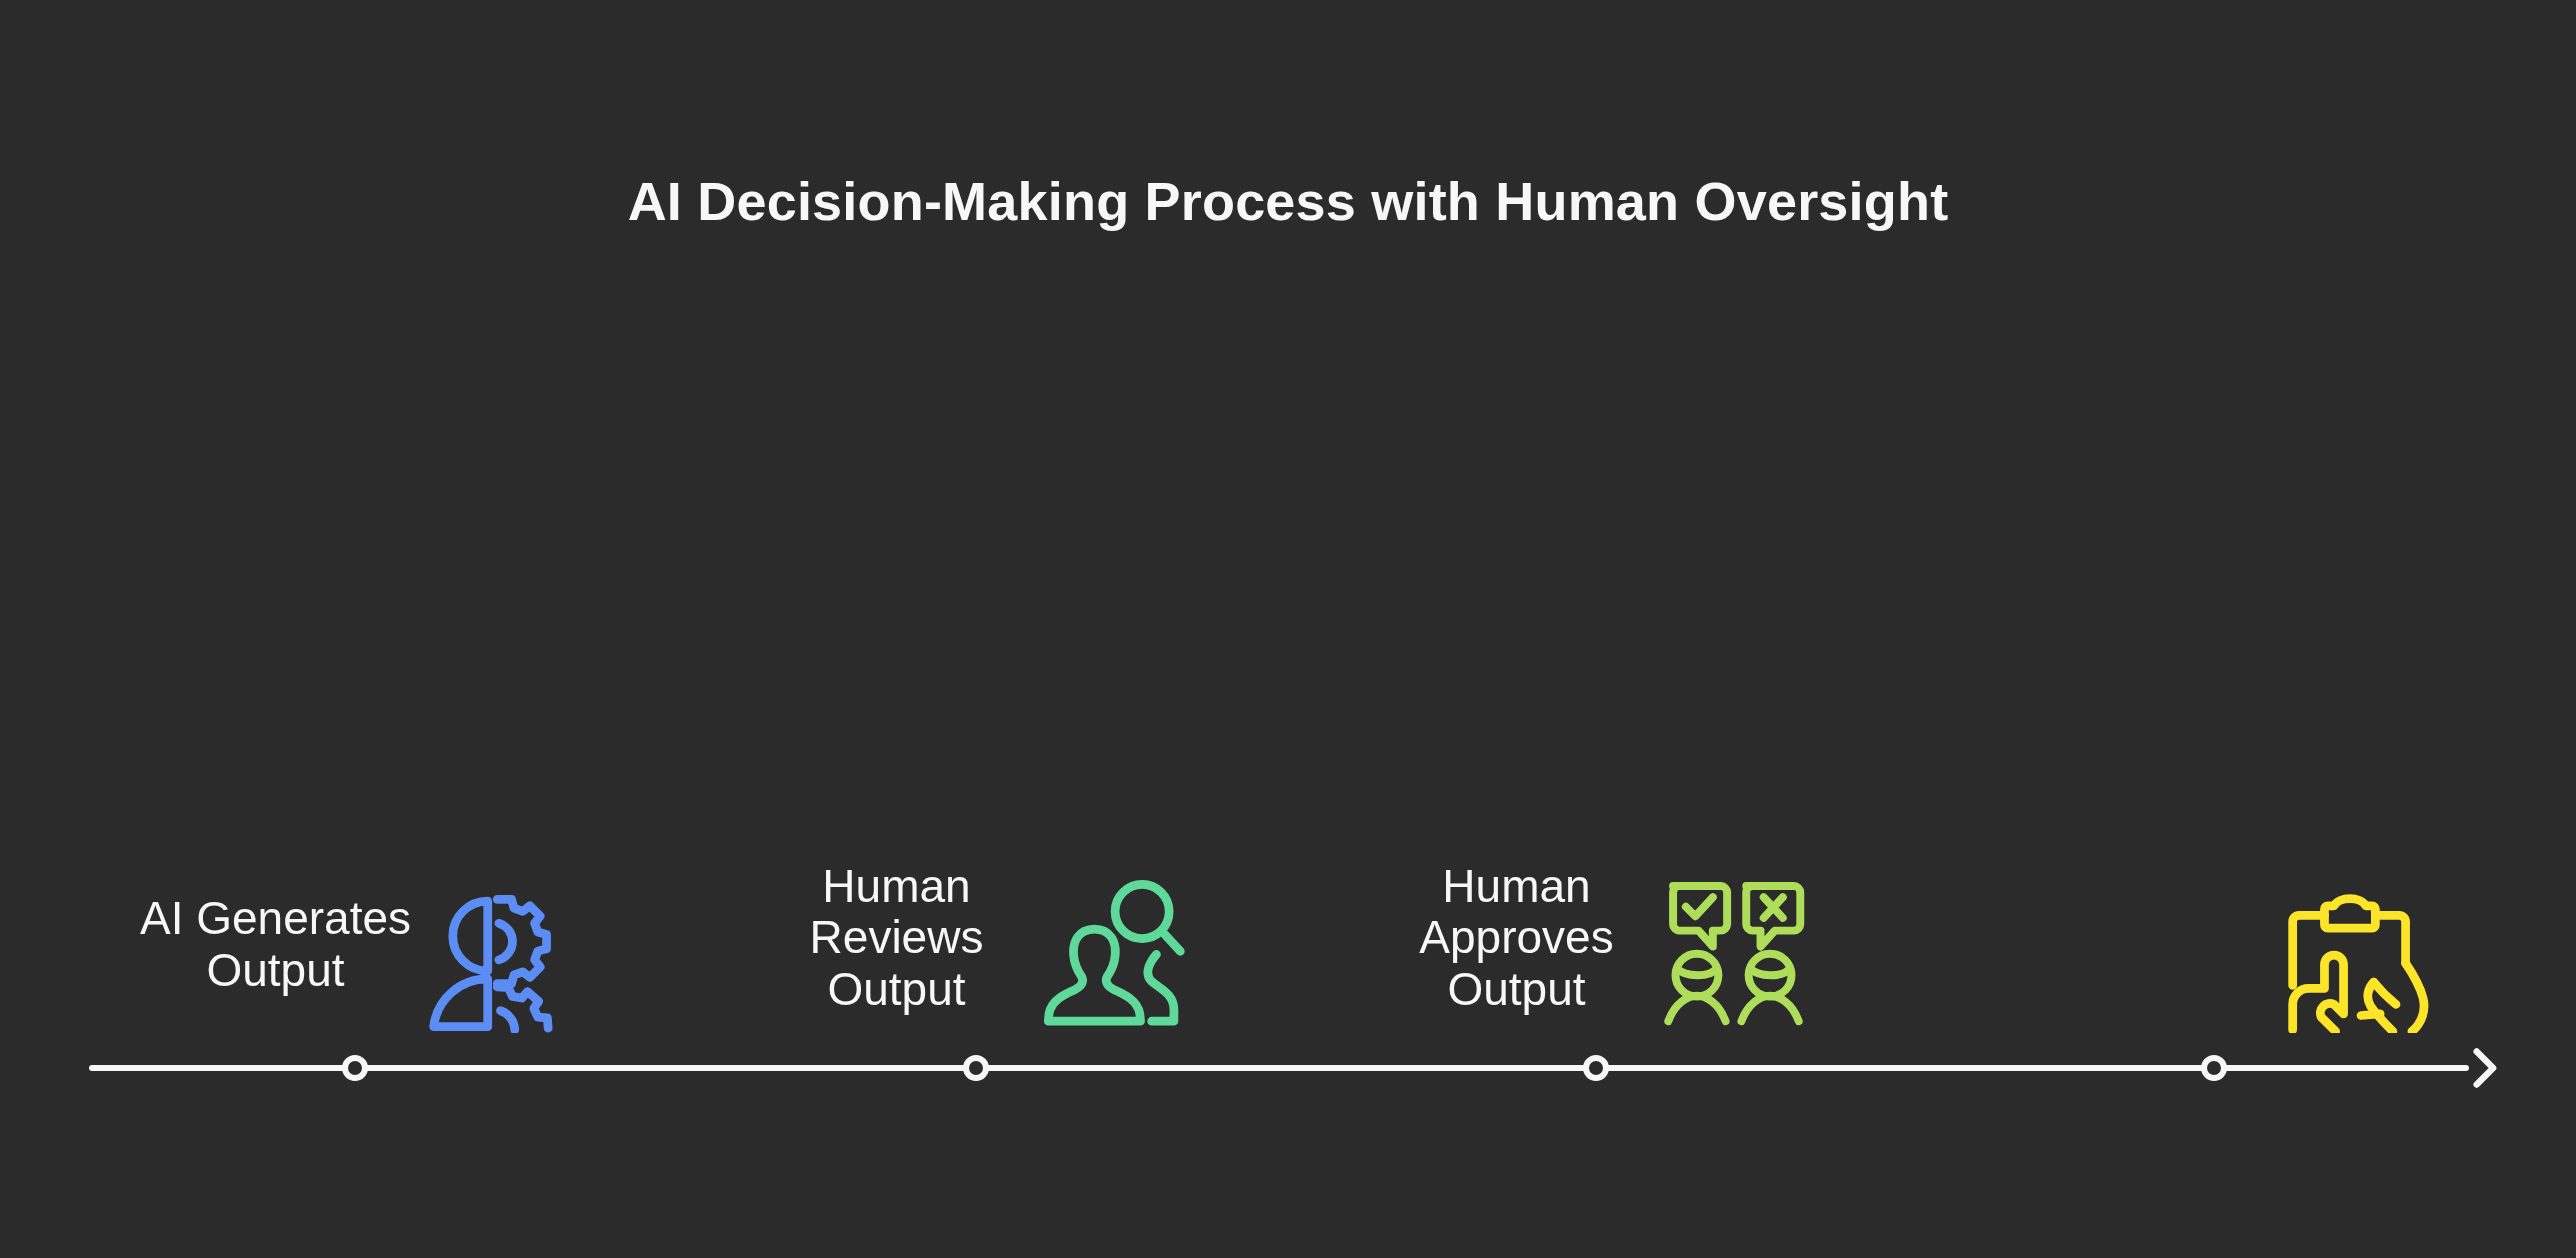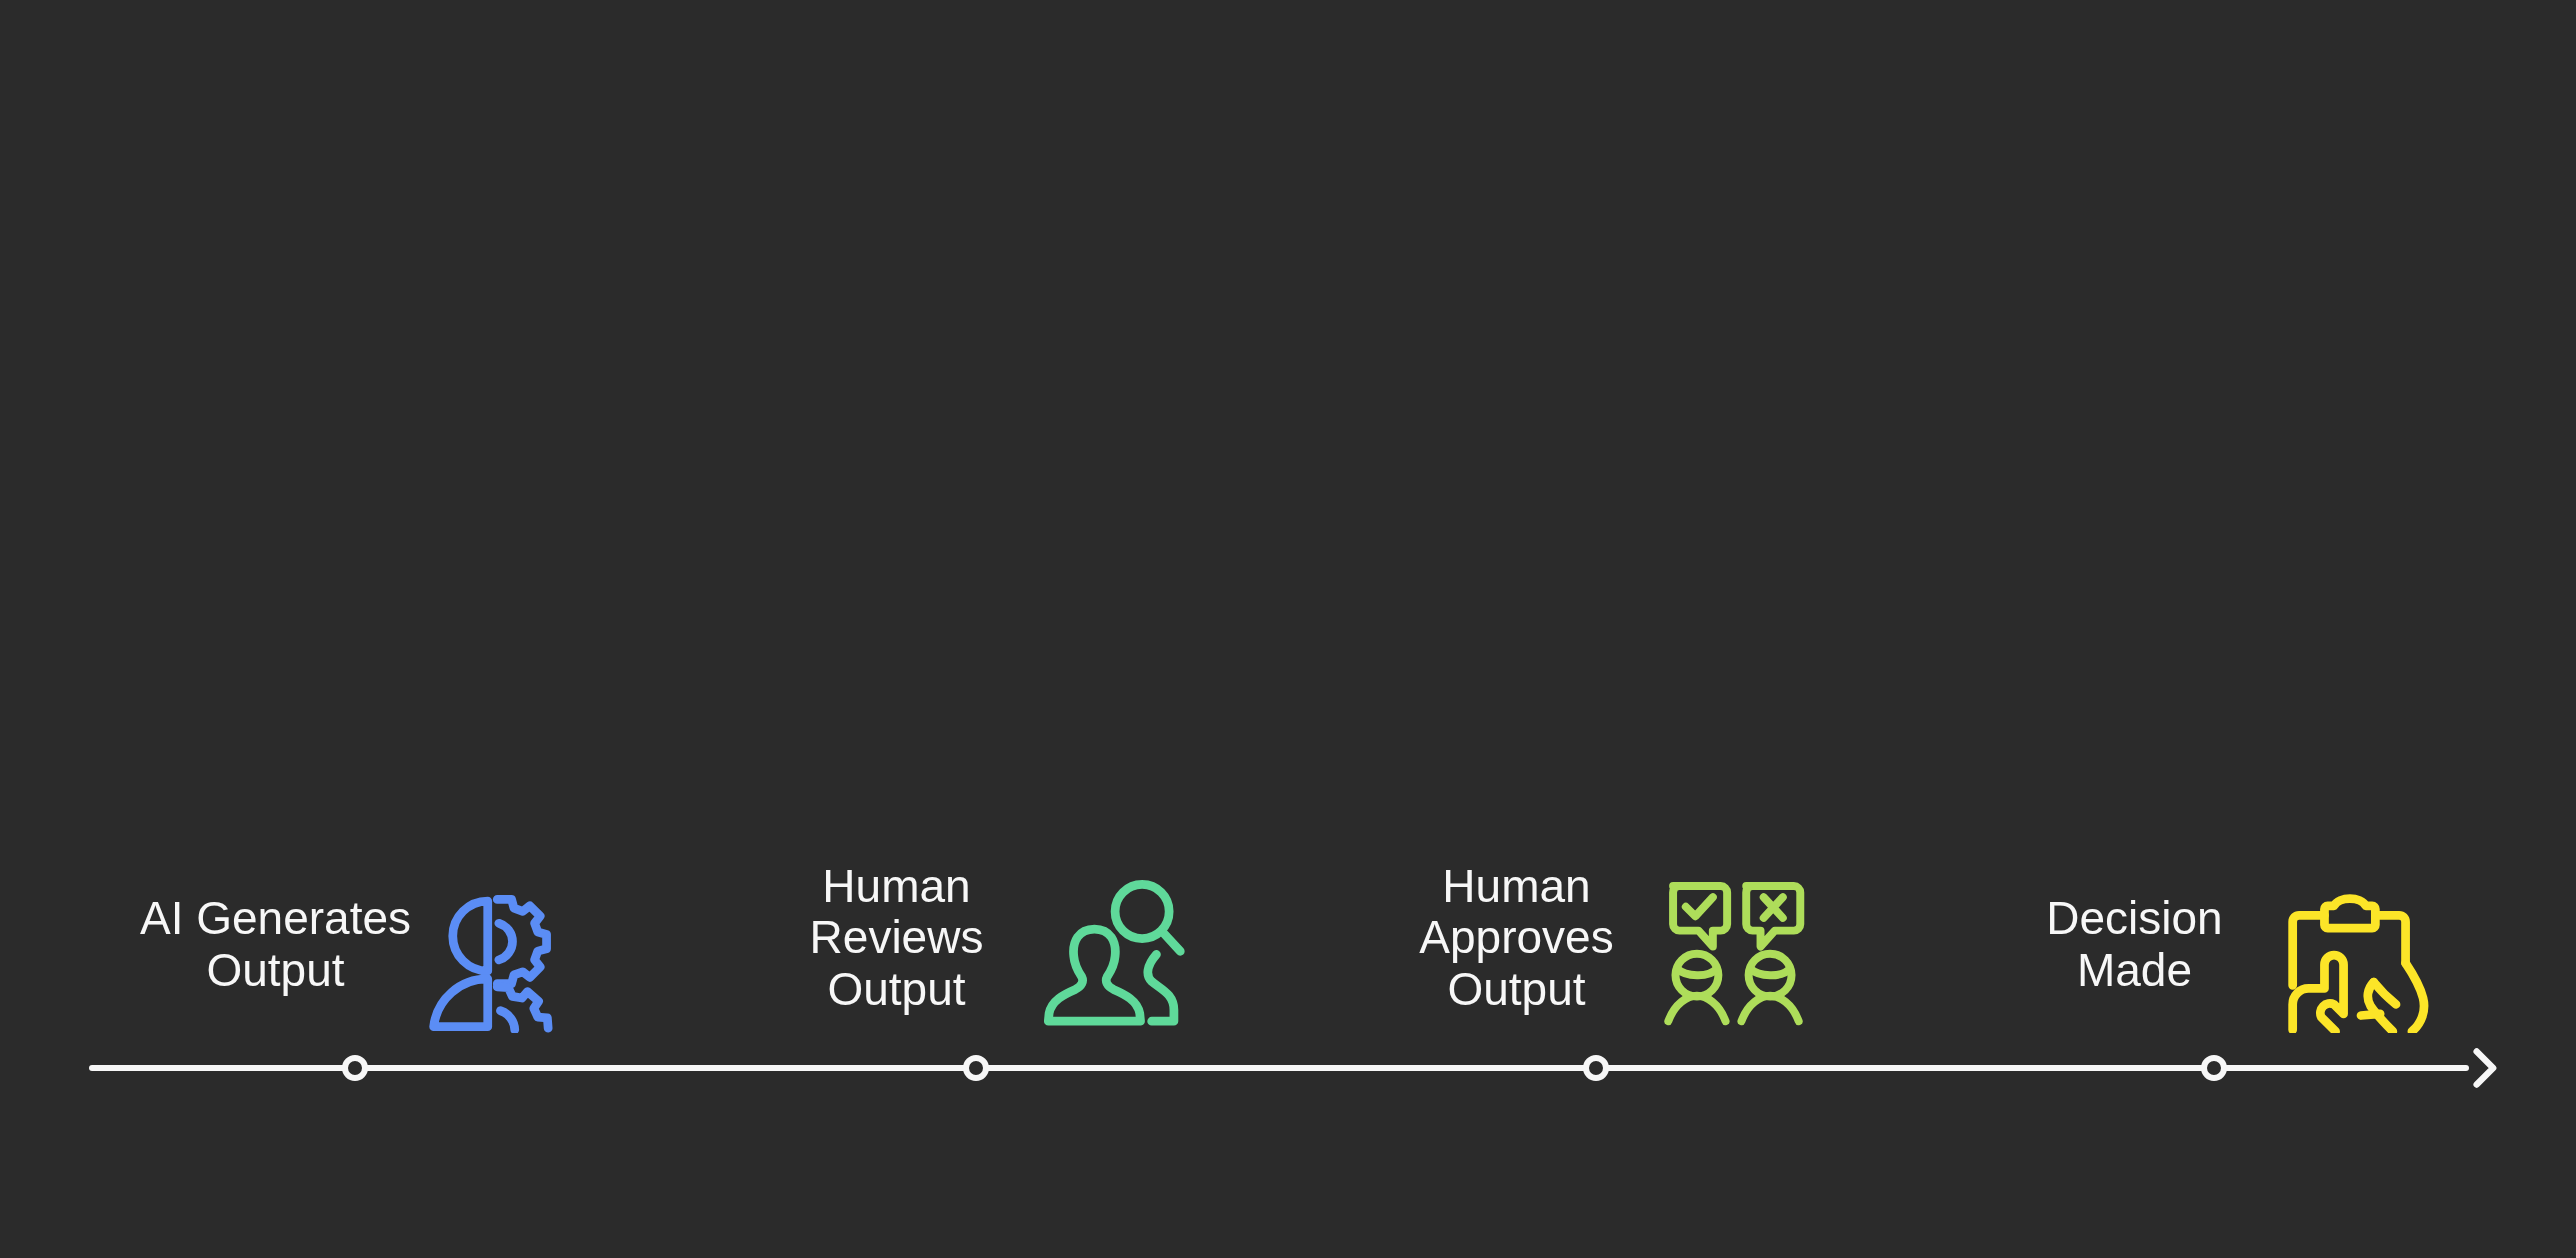--- a/index.html
+++ b/index.html
@@ -104,20 +104,21 @@
     display: block;
     width: 159px;
     height: 159px;
   }
 </style>
 </head>
 <body style="background: rgb(43, 43, 43);">
 
 <div id="infographic">
 
+  <div class="title" style="color: rgb(247, 247, 247);">AI Decision-Making Process with Human Oversight</div>
 
   <div class="step" style="left:355px;">
     <div class="step-label">AI Generates
 Output</div>
     <div class="step-icon">
       <svg viewBox="0 0 100 100" fill="none" stroke="#5b8df5" stroke-width="5.5" stroke-linecap="round" stroke-linejoin="round">
 
         <path d="M47 17 A22 22 0 1 0 47 61 Z"></path>
 
         <path d="M47 66 L47 96 L13 96 A34 34 0 0 1 47 66 Z"></path>
@@ -167,21 +168,20 @@
         <path d="M9 97 C13 86 21 81 27 81 C33 81 41 86 45 97"></path>
 
         <circle cx="73" cy="68" r="13.5"></circle>
         <path d="M60.5 64 C66 69 80 70 85.5 64"></path>
         <path d="M55 97 C59 86 67 81 73 81 C79 81 87 86 91 97"></path>
       </svg>
     </div>
   </div>
 
   <div class="step" style="left:2214px;">
-    <div class="step-label">Decision Made</div>
     <div class="step-icon">
       <svg viewBox="0 0 100 100" fill="none" stroke="#fce528" stroke-width="5.5" stroke-linecap="round" stroke-linejoin="round">
 
         <path d="M33 22 L33 32 A2 2 0 0 0 35 34 L63 34 A2 2 0 0 0 65 32 L65 22 A2 2 0 0 0 63 20 L59 20 C56 14 42 14 39 20 L35 20 A2 2 0 0 0 33 22 Z"></path>
 
         <path d="M33 26 L17 26 A4 4 0 0 0 13 30 L13 70"></path>
         <path d="M65 26 L80 26 A4 4 0 0 1 84 30 L84 56"></path>
 
         <path d="M13 98 L13 82 A10 10 0 0 1 23 72 L33 72 L33 57 A6 6 0 0 1 45 57 L45 88 L39 82 A6 6 0 0 0 31 90 L40 99"></path>
 

